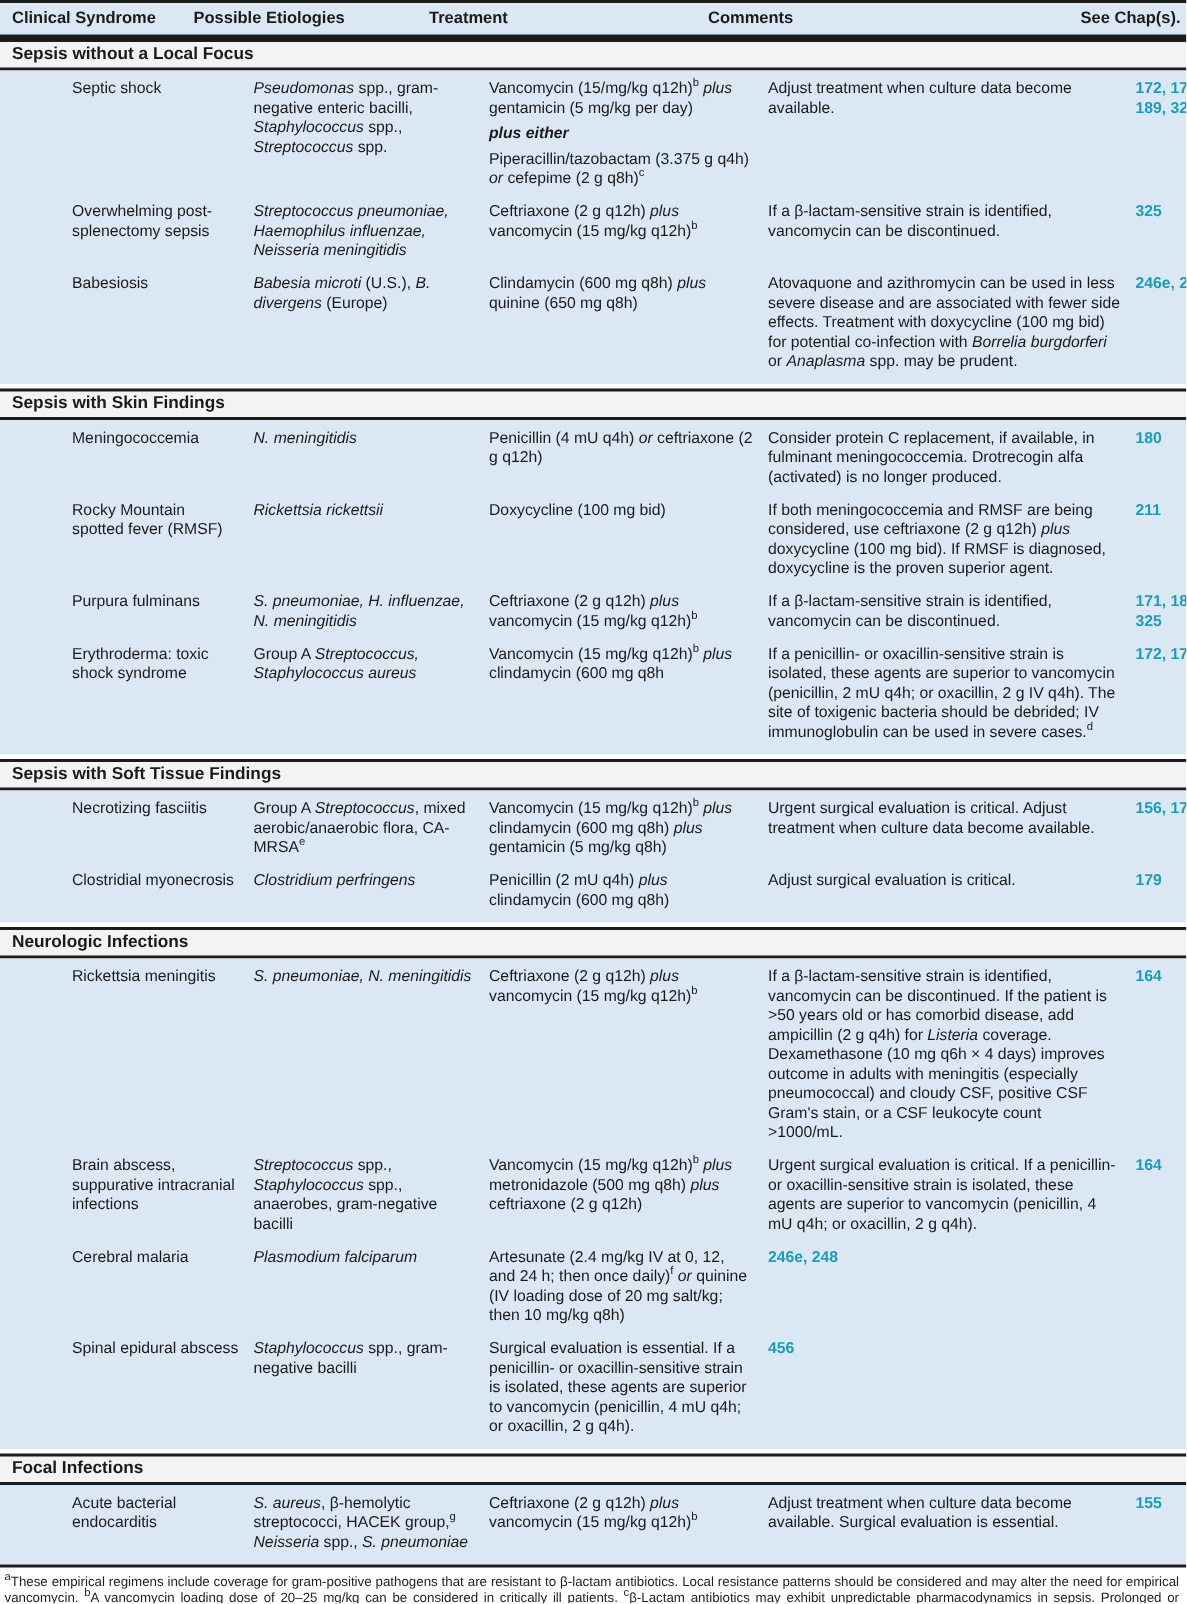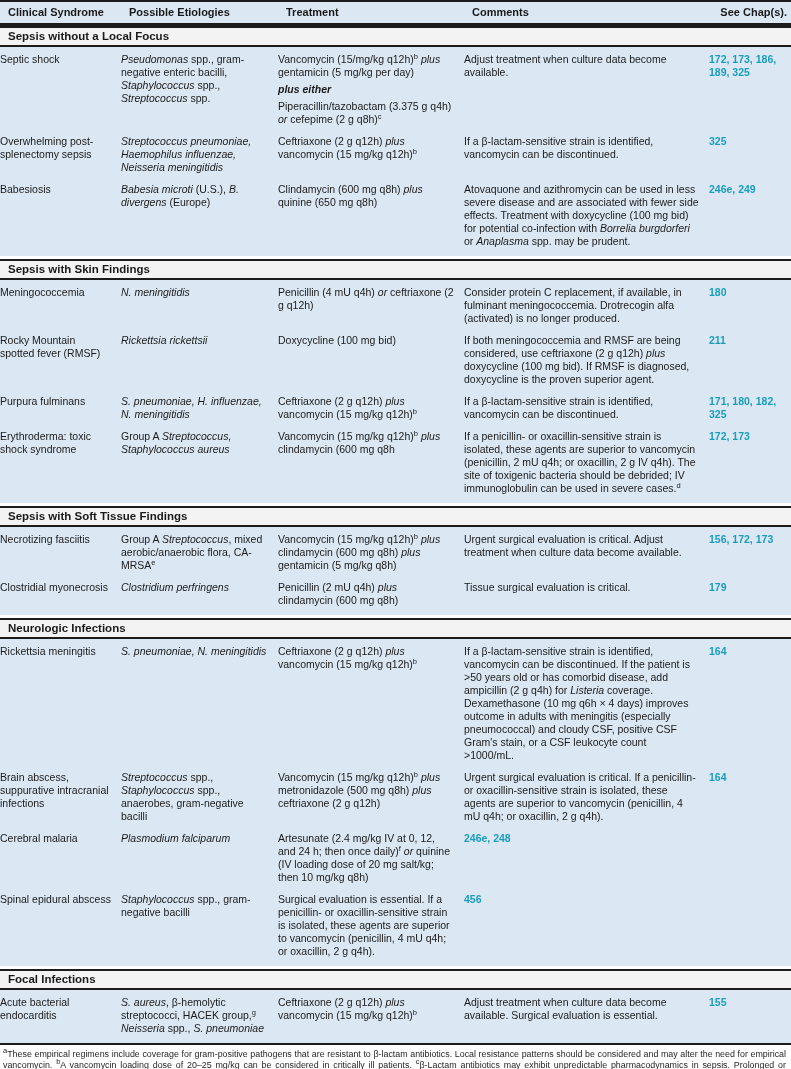--- a/index.html
+++ b/index.html
@@ -27,21 +27,21 @@
   .section-gap{height:3px;background:#fff;}
   .section-bar{
     background:var(--section-bg,#f3f3f3);
     border-top:2px solid var(--rule,#1c1c1c);
     border-bottom:2px solid var(--rule,#1c1c1c);
     font-weight:bold;font-size:11.5px;
     padding:2px 8px 3px 8px;
   }
   .section-body{
     background:var(--row-bg,#dbe8f4);
-    padding-top:2px;padding-bottom:3px;
+    padding-top:2px;padding-bottom:3px;padding-left:48px;
   }
   .row{padding:4px 0 5px 0;}
   .cell{font-size:10.5px;line-height:13px;padding-right:10px;}
   .cell.chap{
     font-weight:bold;color:var(--accent,#1a9dbd);
     padding-right:0;
   }
   .treat p{margin:0 0 4px 0;}
   .treat p:last-child{margin-bottom:0;}
   .it{font-style:italic;}
@@ -150,21 +150,21 @@
           </div>
           <div class="cell comm"><span>Urgent surgical evaluation is critical. Adjust treatment when culture data become available.</span></div>
           <div class="cell chap">156, 172, 173</div>
         </div>
         <div class="grid row">
           <div class="cell synd"><span>Clostridial myonecrosis</span></div>
           <div class="cell etio"><span class="it">Clostridium perfringens</span></div>
           <div class="cell treat">
             <p><span>Penicillin (2 mU q4h) </span><span class="it">plus</span><span> clindamycin (600 mg q8h)</span></p>
           </div>
-          <div class="cell comm"><span>Tissue surgical evaluation is critical.</span></div>
+          <div class="cell comm"><span>Adjust surgical evaluation is critical.</span></div>
           <div class="cell chap">179</div>
         </div>
       </div>
       <div class="section-gap"></div>
       <div class="section-bar">Neurologic Infections</div>
       <div class="section-body">
         <div class="grid row">
           <div class="cell synd"><span>Rickettsia meningitis</span></div>
           <div class="cell etio"><span class="it">S. pneumoniae, N. meningitidis</span></div>
           <div class="cell treat">

